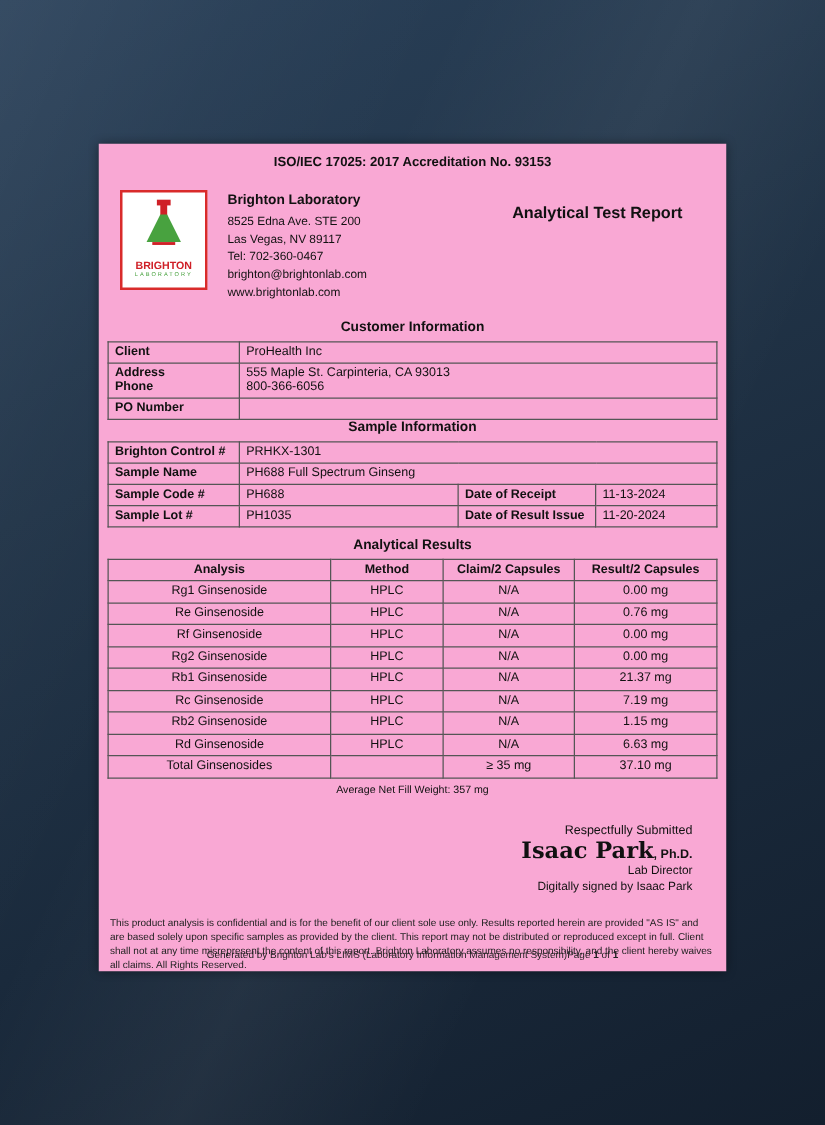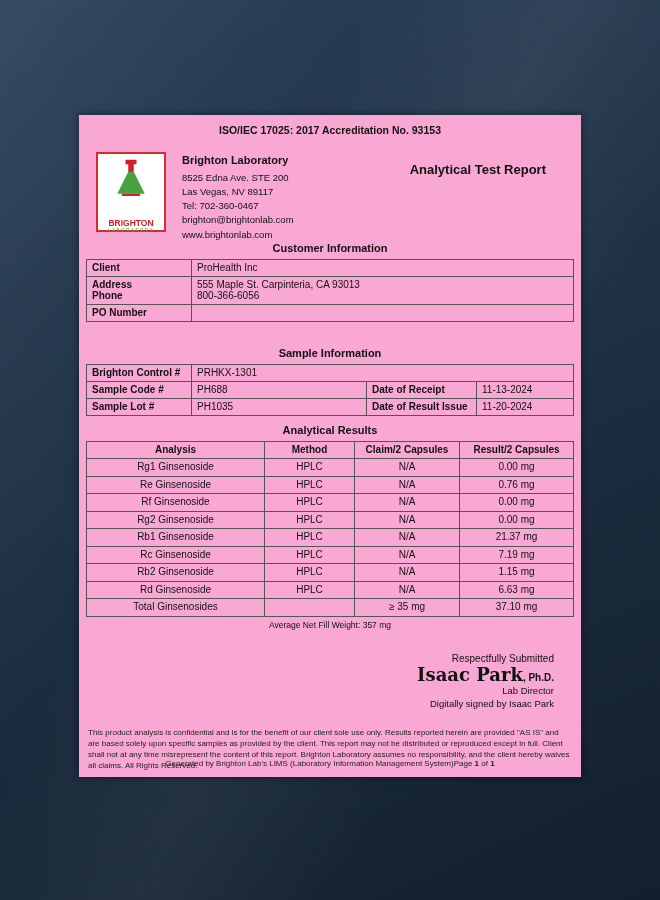--- a/index.html
+++ b/index.html
@@ -15,27 +15,27 @@
   }
   .doc{
     position:absolute;left:79px;top:115px;width:502px;height:662px;
     background:#f9a8d4;padding:9px 7px 0 7px;overflow:hidden;
     box-shadow:0 0 8px rgba(0,0,0,.45);
   }
   .accreditation{text-align:center;font-weight:bold;font-size:10.5px}
   .header-row{display:flex;margin-top:16px;padding:0 10px}
   .logo-box{width:70px;height:80px;border:2px solid #d92b2b;background:#fff;
     display:flex;flex-direction:column;align-items:center;padding-top:3px;flex:none}
-  .logo-name{color:#cf2027;font-weight:bold;font-size:8.5px;margin-top:13px}
+  .logo-name{color:#cf2027;font-weight:bold;font-size:8.5px;margin-top:1px}
   .logo-sub{color:#48a23f;font-size:4.5px;letter-spacing:1.6px}
   .lab-info{margin-left:16px;font-size:9.5px;line-height:1.5}
   .lab-name{font-weight:bold;font-size:11px;margin-bottom:2px}
   .report-title{margin-left:auto;font-weight:bold;font-size:13px;margin-top:10px;padding-right:18px;white-space:nowrap}
   .section-title{text-align:center;font-weight:bold;font-size:11px}
-  .mt10{margin-top:0}.mt12{margin-top:25px}.mt8{margin-top:8px}
+  .mt10{margin-top:14px}.mt12{margin-top:0}.mt8{margin-top:8px}
   table{width:100%;border-collapse:collapse;table-layout:fixed;font-size:10px;margin-top:5px}
   td,th{border:1px solid #555;padding:2.5px 5px;vertical-align:top;text-align:left;overflow:hidden}
   .lbl{font-weight:bold}
   table.results td,table.results th{text-align:center;padding:2px 4px;line-height:1.25}
   table.results th{font-weight:bold}
   .footnote{text-align:center;font-size:8.5px;margin-top:3px}
   .sig-block{margin-top:22px;margin-right:20px;text-align:right;font-size:10px;line-height:1.35}
   .sig-name{font-family:"DejaVu Serif",serif;font-weight:bold;font-size:18px;line-height:1.1}
   .sig-suffix{font-weight:bold;font-size:10px}
   .sig-small{font-size:9.5px}
@@ -109,20 +109,24 @@
         <col style="width:175px">
         <col style="width:110px">
         <col>
       </colgroup>
     <tbody>
         <tr>
       <td class="lbl">Brighton Control #</td>
       <td colspan="3">PRHKX-1301</td>
     </tr>
     <tr>
+      <td class="lbl">Sample Name</td>
+      <td colspan="3">PH688 Full Spectrum Ginseng</td>
+    </tr>
+    <tr>
       <td class="lbl">Sample Code #</td>
       <td>PH688</td>
       <td class="lbl">Date of Receipt</td>
       <td>11-13-2024</td>
     </tr>
     <tr>
       <td class="lbl">Sample Lot #</td>
       <td>PH1035</td>
       <td class="lbl">Date of Result Issue</td>
       <td>11-20-2024</td>

